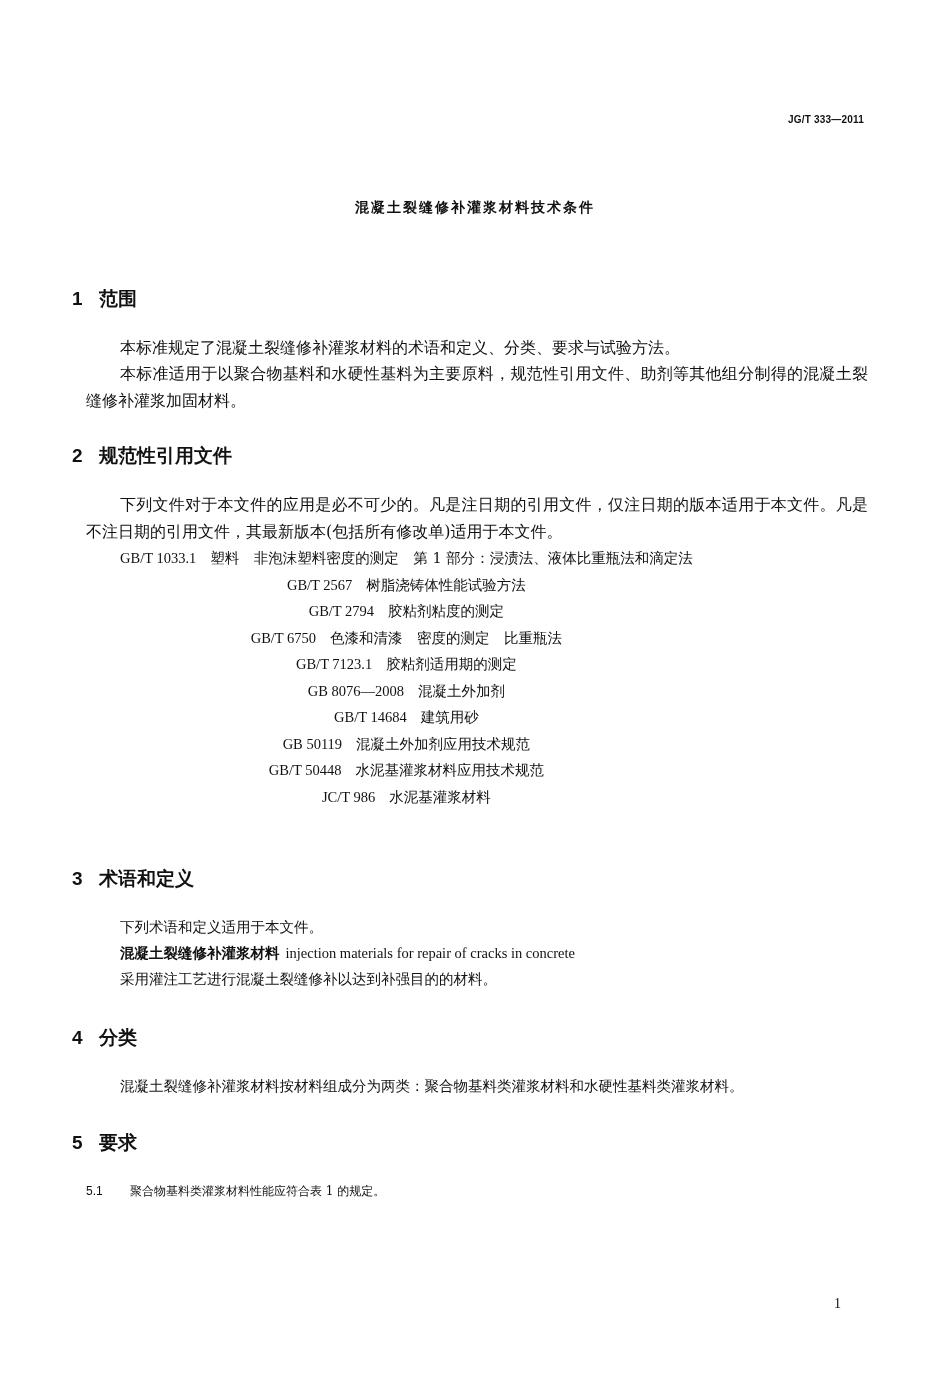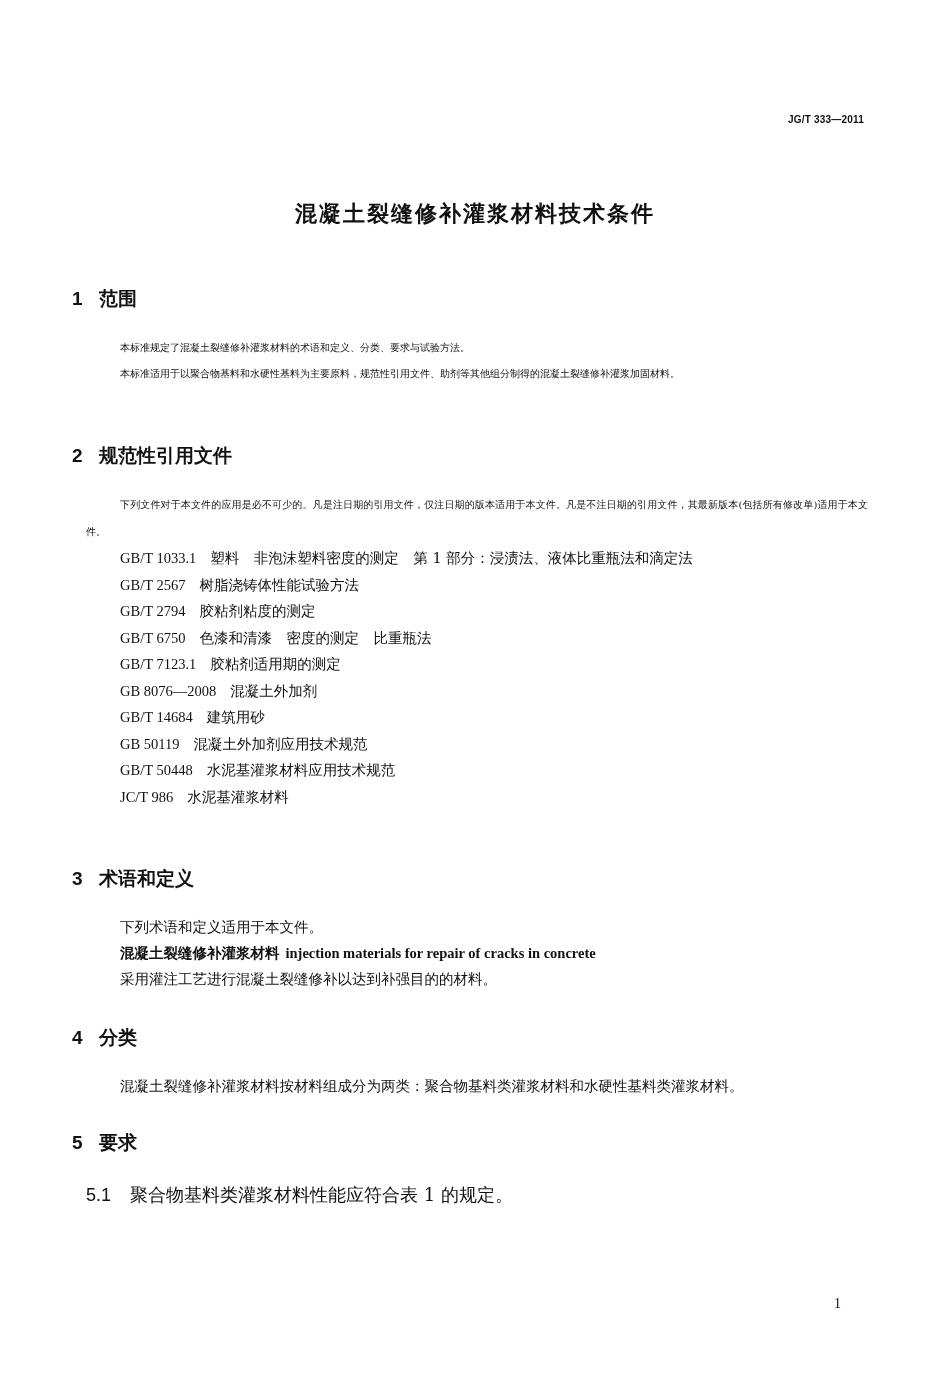--- a/index.html
+++ b/index.html
@@ -30,41 +30,41 @@
       letter-spacing: 0.2px;
     }
     .doc-title {
       position: absolute;
       top: 199px;
       left: 0;
       width: 950px;
       text-align: center;
       font-family: "DejaVu Sans", "Liberation Sans", sans-serif;
       font-weight: bold;
-      font-size: 22px;
+      font-size: 14px;
       letter-spacing: 2px;
     }
     .heading {
       position: absolute;
       left: 72px;
       font-family: "DejaVu Sans", "Liberation Sans", sans-serif;
       font-weight: bold;
       font-size: 19px;
       white-space: nowrap;
     }
     .heading .num {
       display: inline-block;
       width: 27px;
       font-family: "Liberation Sans", "DejaVu Sans", sans-serif;
     }
     .para {
       position: absolute;
       left: 86px;
       width: 782px;
-      font-size: 10px;
+      font-size: 16px;
       line-height: 26.5px;
       text-indent: 34px;
       white-space: normal;
       word-break: break-all;
       text-align: justify;
     }
     .line {
       position: absolute;
       left: 120px;
       font-size: 14.5px;
@@ -76,39 +76,40 @@
       top: 545px;
       margin: 0;
       padding: 0;
       list-style: none;
     }
     .ref-item {
       height: 26.5px;
       line-height: 26.5px;
       font-size: 14.5px;
       white-space: nowrap;
+      text-align: center;
     }
     .ref-code {
       font-family: "Liberation Serif", "DejaVu Serif", serif;
       margin-right: 14px;
     }
     .term-cn {
       font-family: "DejaVu Sans", "Liberation Sans", sans-serif;
       font-weight: bold;
     }
     .term-en {
       font-family: "Liberation Serif", "DejaVu Serif", serif;
-      font-weight: bold;
+      font-weight: normal;
       margin-left: 6px;
     }
     .subclause {
       position: absolute;
       left: 86px;
       top: 1183px;
-      font-size: 18px;
+      font-size: 12px;
       white-space: nowrap;
     }
     .subclause .num {
       display: inline-block;
       width: 44px;
       font-family: "Liberation Sans", "DejaVu Sans", sans-serif;
     }
     .page-number {
       position: absolute;
       top: 1296px;

